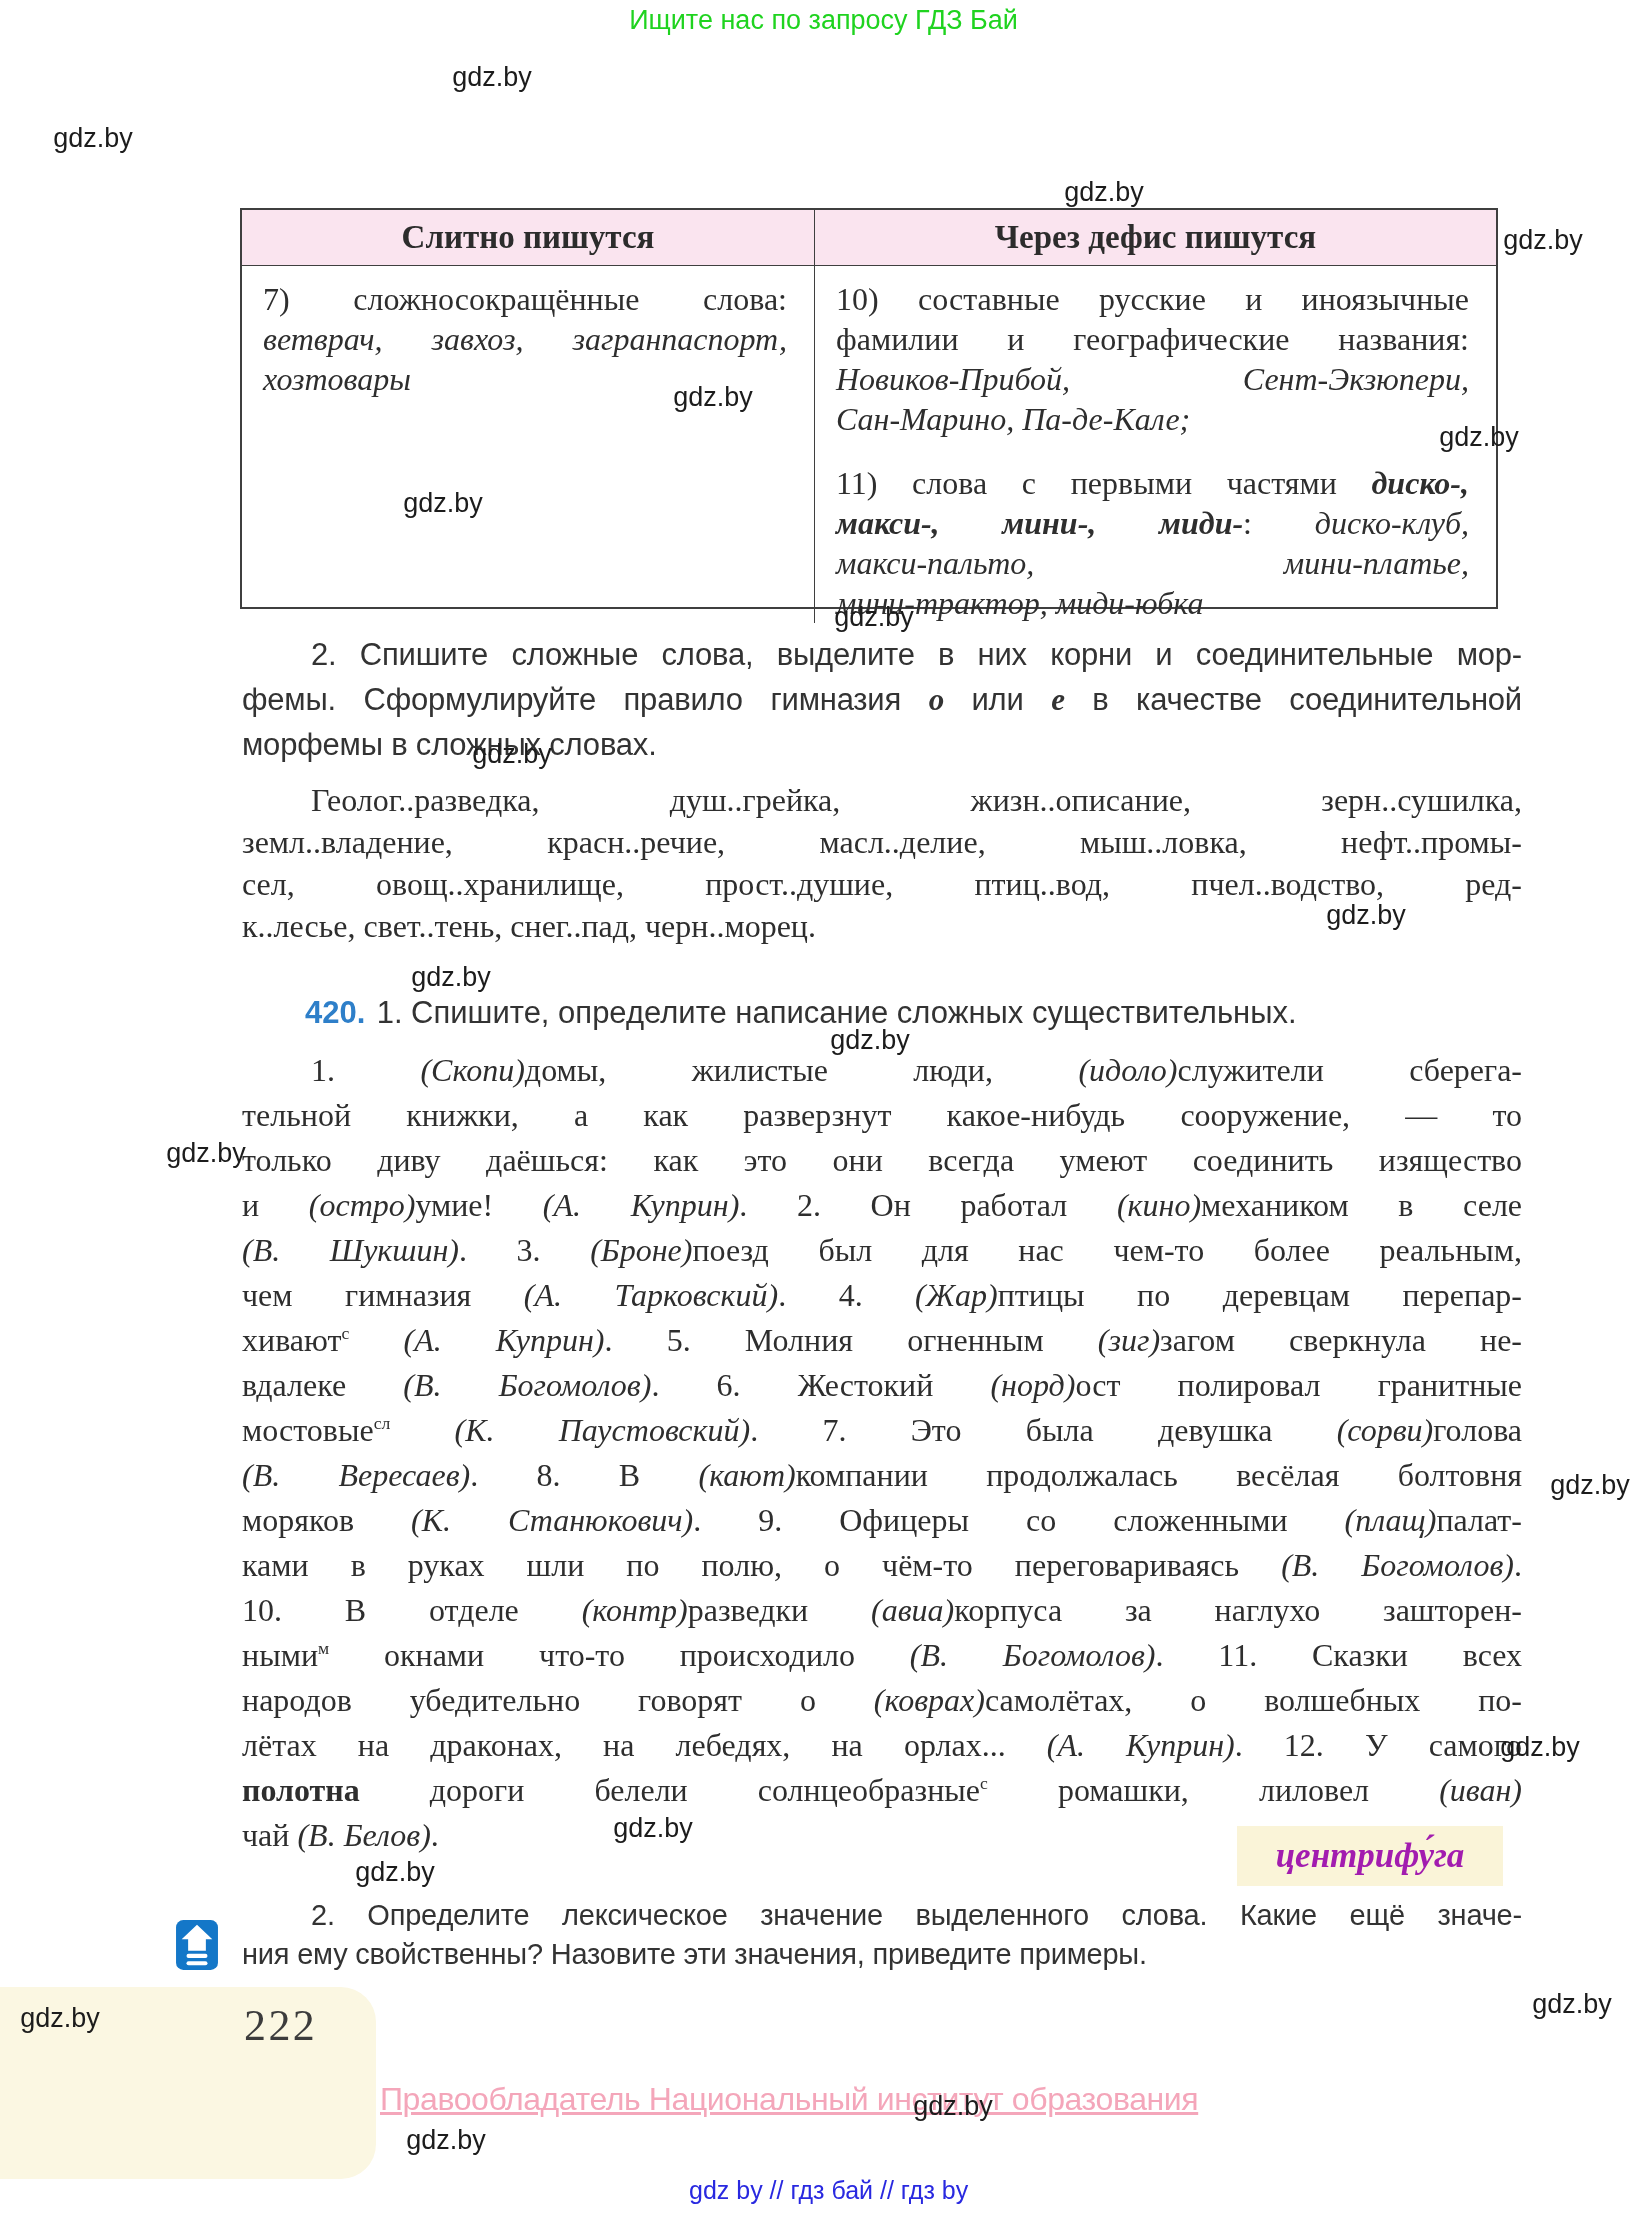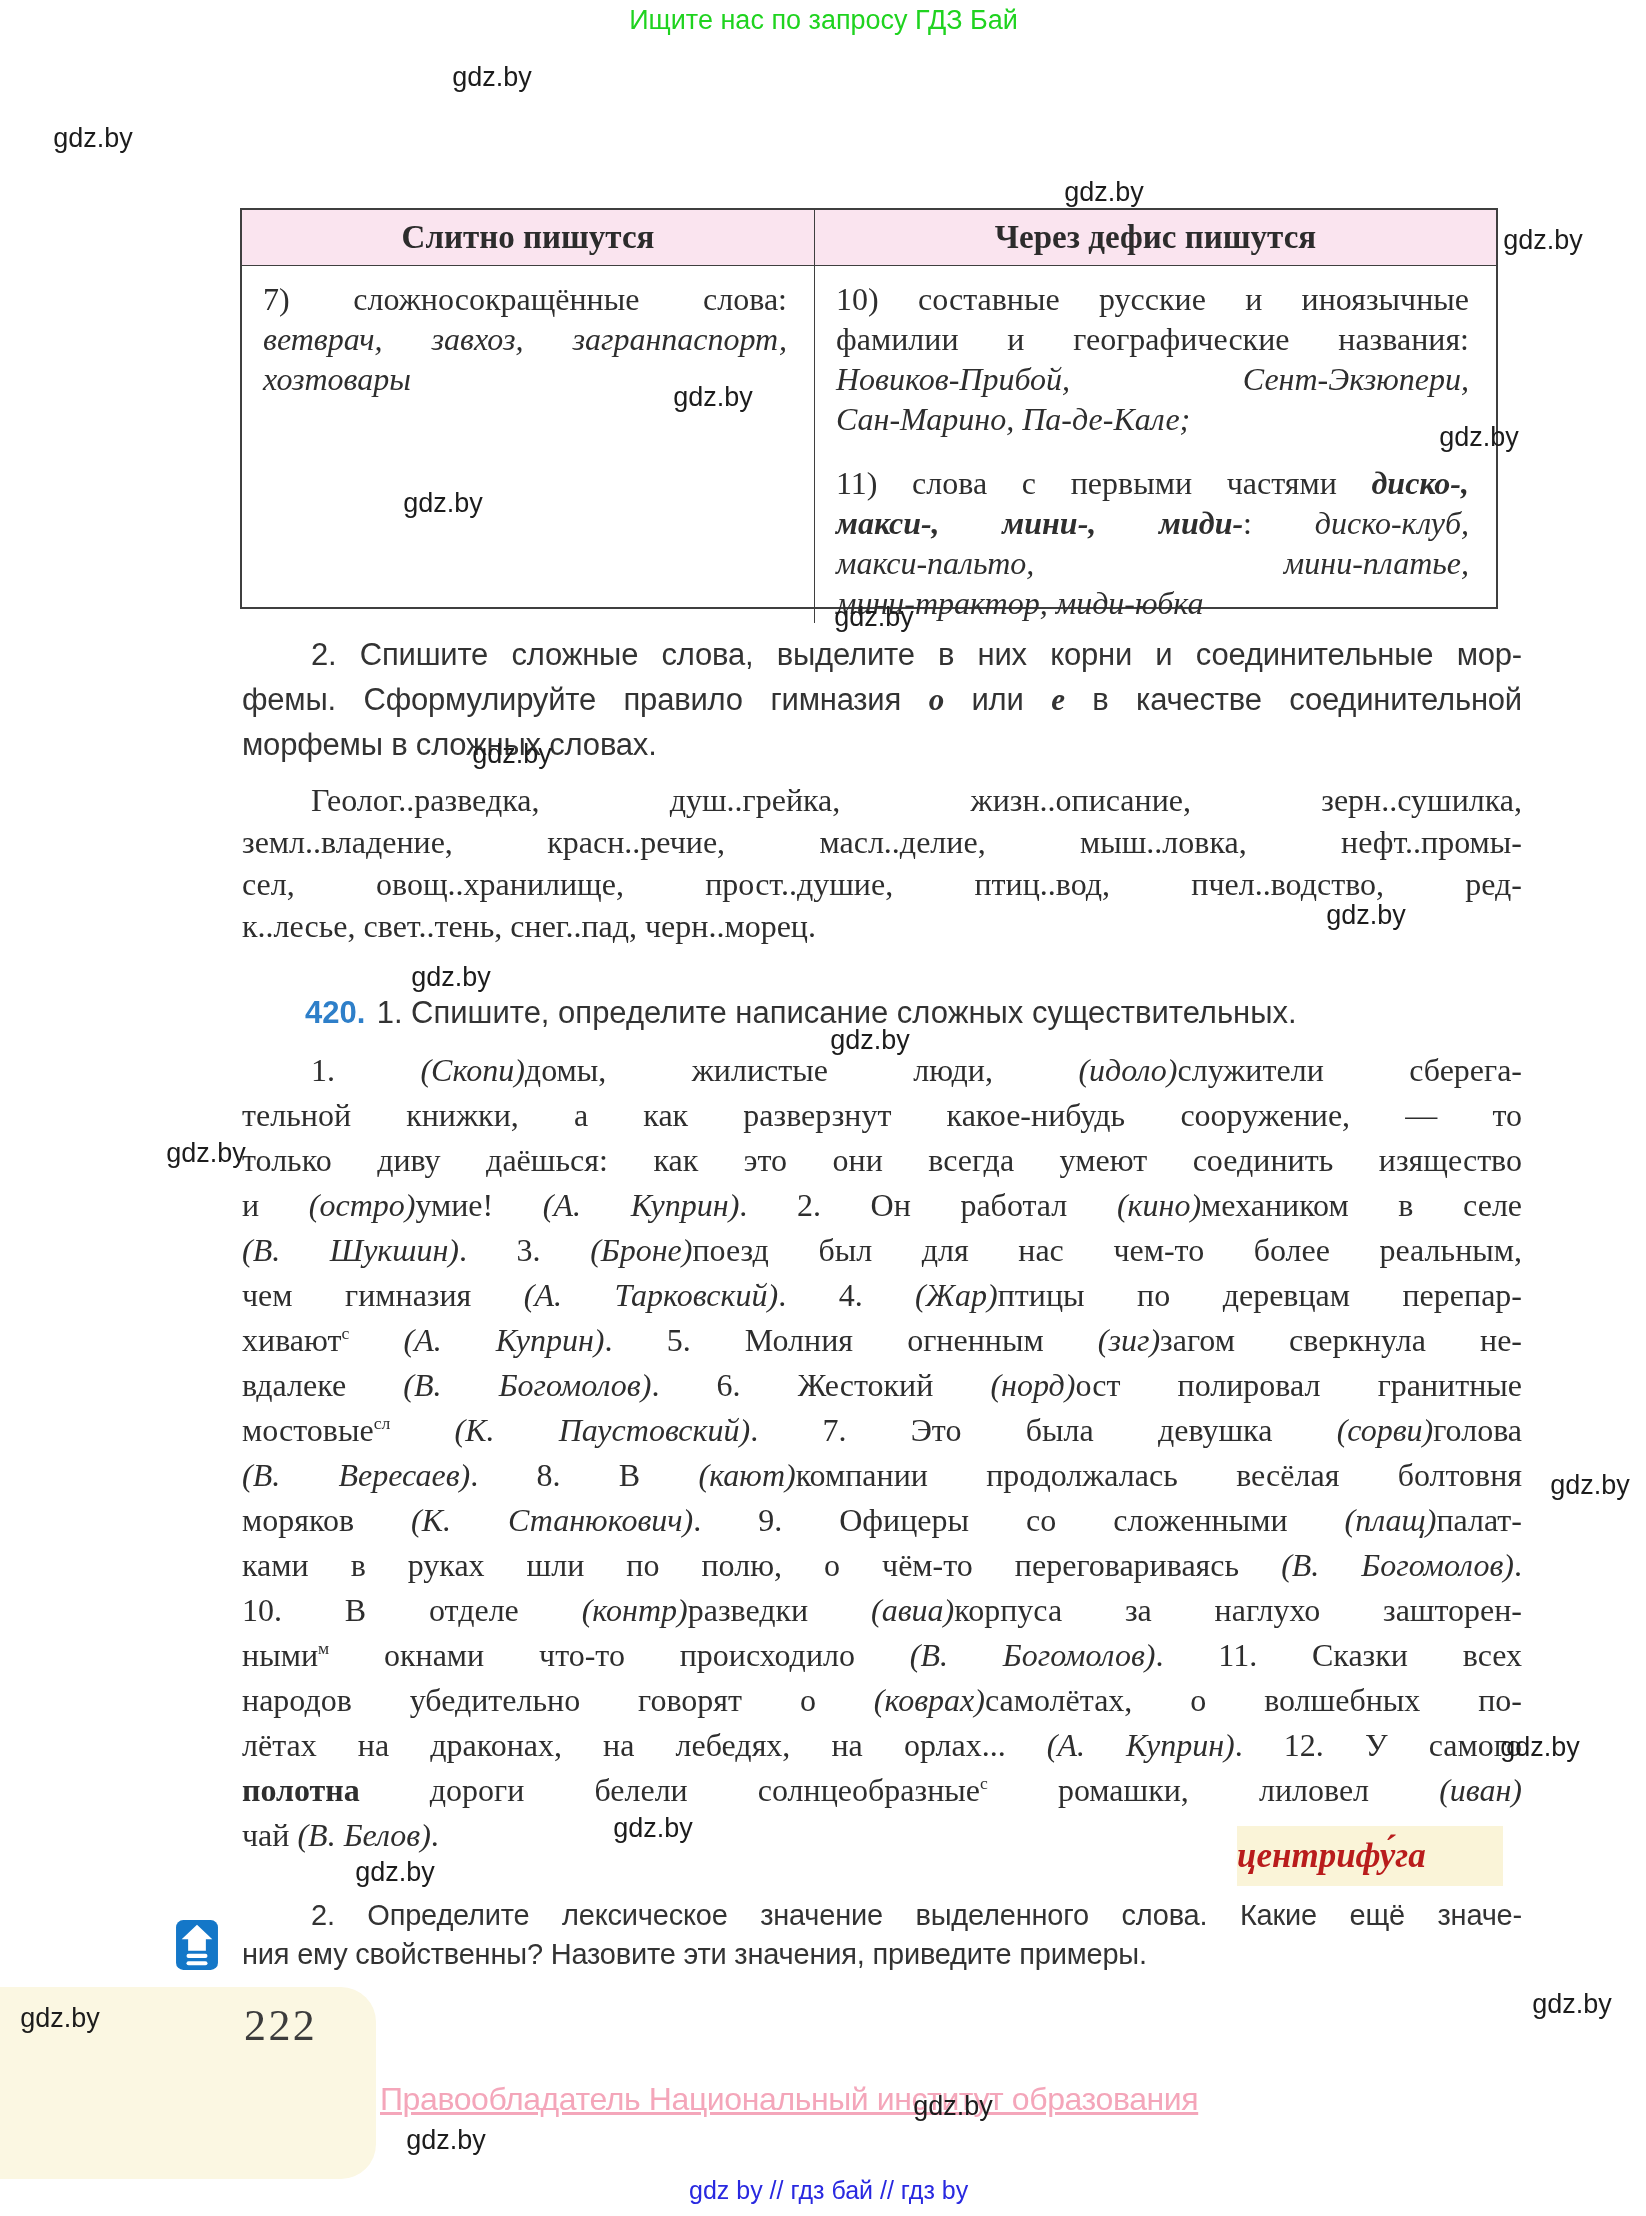--- a/index.html
+++ b/index.html
@@ -50,22 +50,22 @@
   .word-list{left:242px;top:779px;width:1280px;font-size:32px;line-height:42px;}
   .ex420-head{
     position:absolute;left:242px;top:990px;width:1280px;height:45px;line-height:45px;
     font-family:"Liberation Sans",sans-serif;font-size:31px;color:#333;
     padding-left:63px;box-sizing:border-box;
   }
   .num420{color:#2e7fc9;font-weight:bold;margin-right:11.3px;}
   .ex420-body{left:242px;top:1048px;width:1280px;font-size:32px;line-height:45px;}
   .vocab-box{
     position:absolute;left:1237px;top:1826px;width:266px;height:60px;
-    background:#faf4d8;display:flex;align-items:center;justify-content:flex-start;
-    font-size:35px;font-weight:bold;font-style:italic;color:#b91c1c;
+    background:#faf4d8;display:flex;align-items:center;justify-content:center;
+    font-size:35px;font-weight:bold;font-style:italic;color:#a21caf;
   }
   .task-bottom{left:242px;top:1896px;width:1280px;font-size:29px;line-height:39px;color:#333;}
   .nav-icon{position:absolute;left:176px;top:1920px;width:42px;height:50px;}
   .page-block{
     position:absolute;left:0;top:1987px;width:376px;height:192px;
     background:#fbf7e2;border-radius:0 35px 35px 0;
   }
   .page-number{
     position:absolute;left:244px;top:2000px;font-size:44px;color:#3c3c3c;
     letter-spacing:2.4px;font-family:"Liberation Serif",serif;

